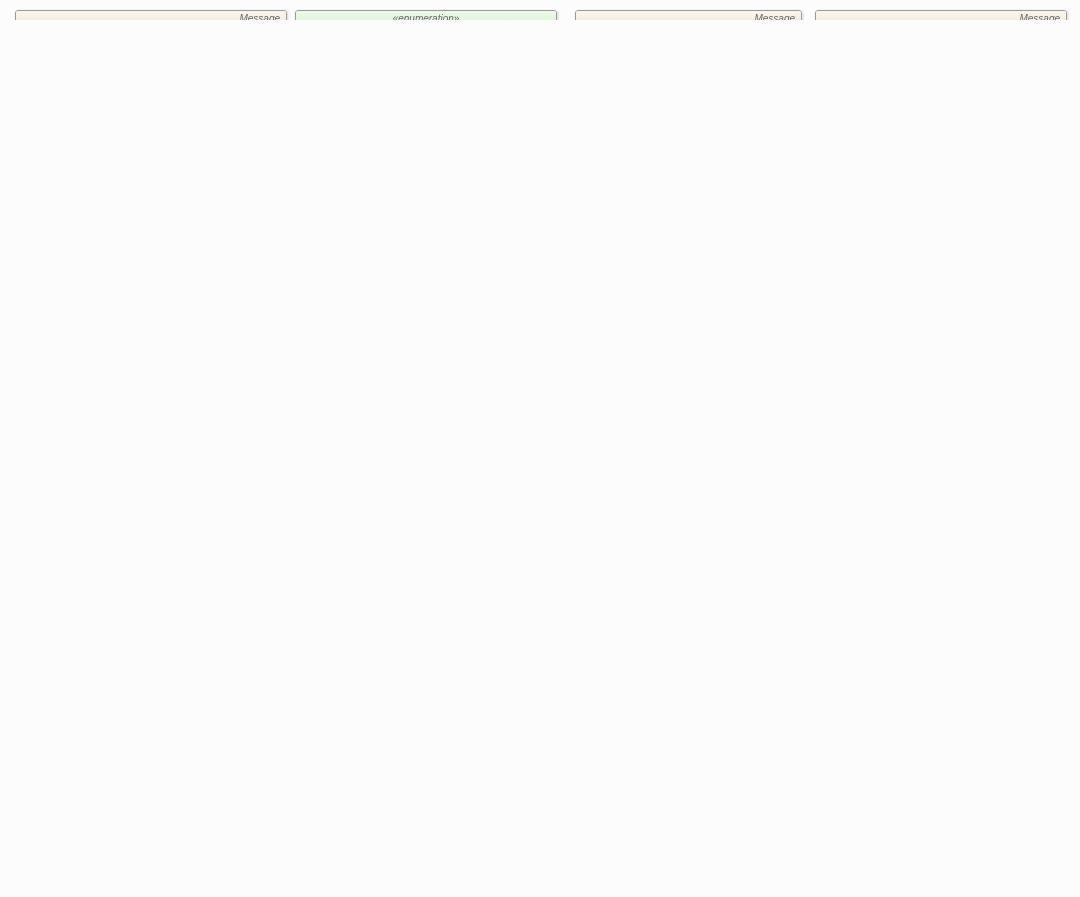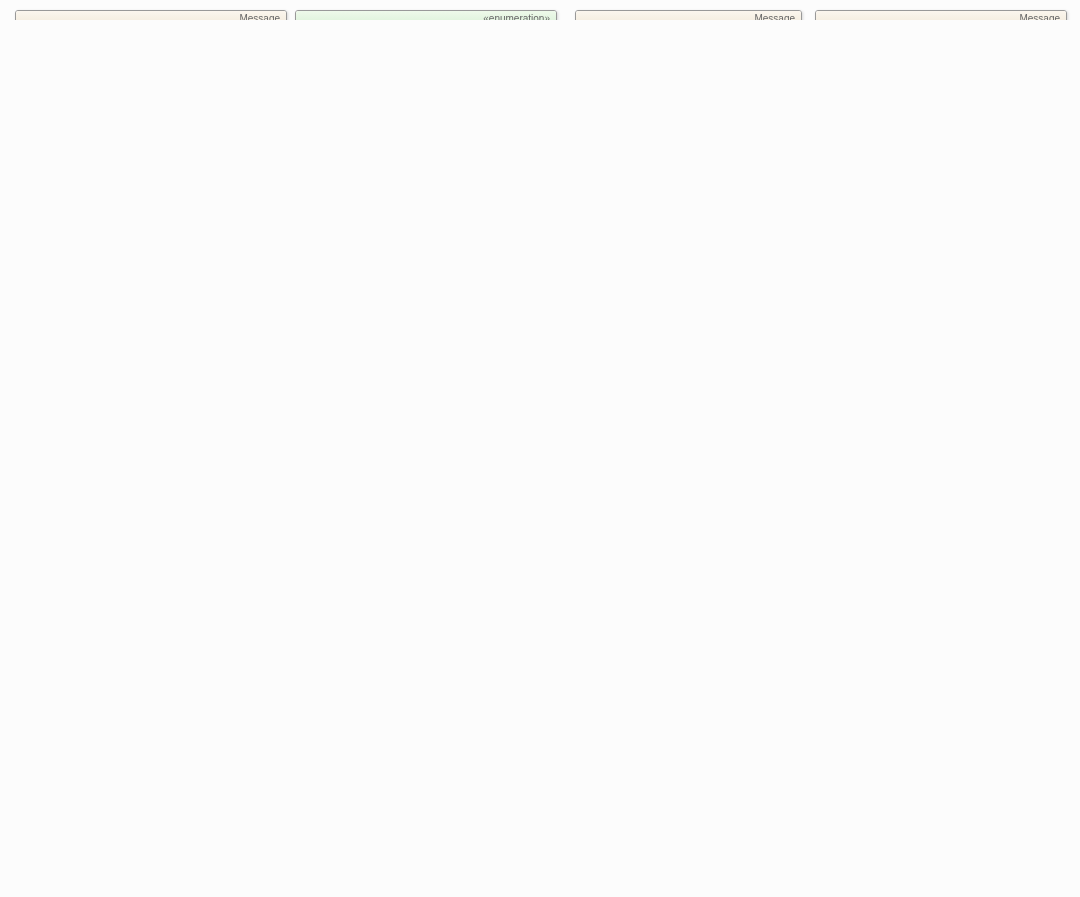--- a/index.html
+++ b/index.html
@@ -2,22 +2,22 @@
 <html><head>
 <meta charset="utf-8">
 <style>
 body{margin:0;padding:10px;background:#fcfcfc;font-family:"Segoe UI",Tahoma,sans-serif;font-size:11px;color:#444;width:1080px;position:relative}
 .box{position:absolute;border:1px solid #999;border-radius:3px;box-shadow:1px 1px 3px rgba(0,0,0,0.15);overflow:hidden}
 .box.msg .hdr{background:linear-gradient(to bottom,#fbf6ee 0%,#e8ddc5 100%)}
 .box.msg .body{background:linear-gradient(135deg,#faf5eb 0%,#e5d4b6 100%)}
 .box.enm .hdr{background:linear-gradient(to bottom,#eef9ea 0%,#c5e8c3 100%)}
 .box.enm .body{background:linear-gradient(135deg,#e8f6e4 0%,#aeddaa 100%)}
 .hdr{border-bottom:1px solid #999;padding:2px 6px 4px 6px;text-align:center}
-.tag{font-size:10px;color:#666;text-align:right}
-.tag.ctr{text-align:right}
+.tag{font-style:italic;font-size:10px;color:#666;text-align:right}
+.tag.ctr{text-align:center}
 .ttl{font-weight:bold;font-size:12px;color:#333}
 .body{padding:4px 6px}
 .sect{font-weight:bold;font-size:10.5px;color:#555;padding:2px 0 2px 0}
 .attr{padding:1px 0 1px 4px;white-space:nowrap;overflow:hidden;text-overflow:ellipsis}
 .attr .vis{color:#8a7050;display:inline-block;width:12px}
 .attr .nm{color:#704830}
 .attr .nm.ro{text-decoration:underline}
 </style>
 </head>
 <body>

